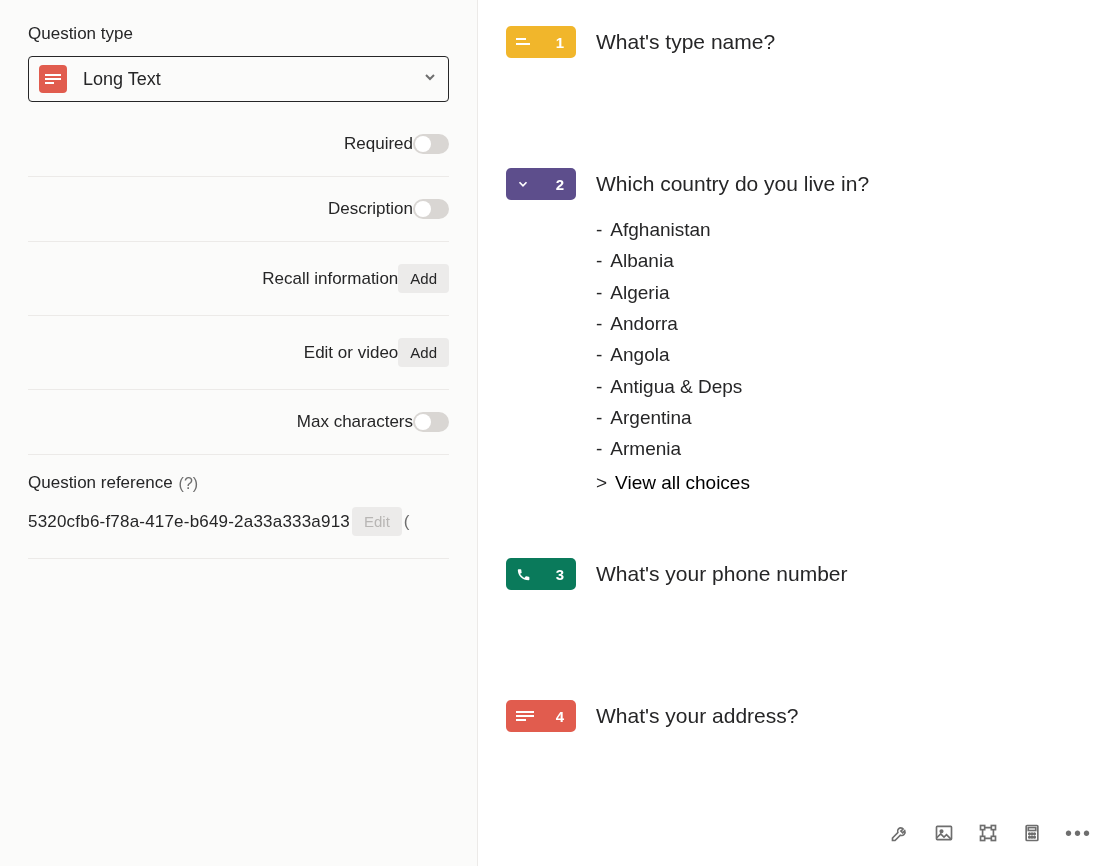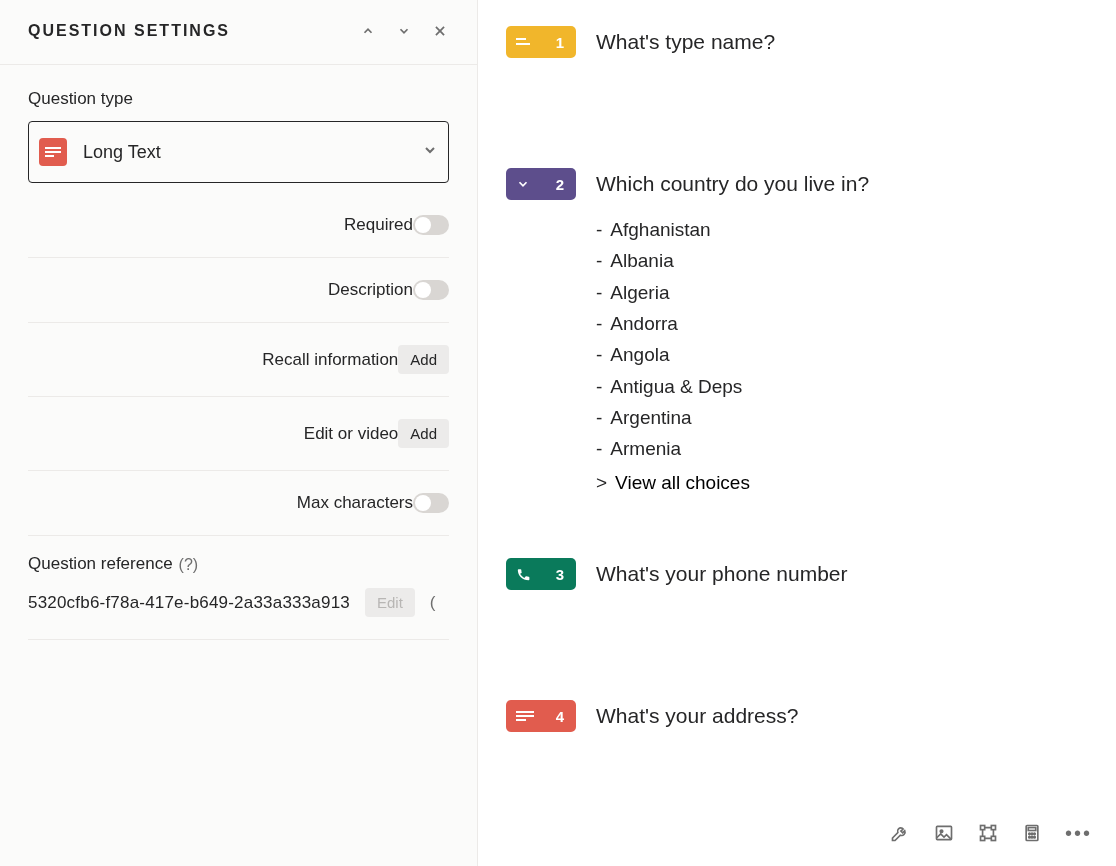--- a/index.html
+++ b/index.html
@@ -56,21 +56,21 @@
   .field-label {
     font-size: 17px;
     color: #262627;
     margin-bottom: 12px;
   }
   .select-box {
     display: flex;
     align-items: center;
     border: 1.5px solid #262627;
     border-radius: 4px;
-    padding: 16px 10px;
+    padding: 8px 10px;
     cursor: pointer;
     margin-bottom: 10px;
   }
   .type-icon {
     width: 28px;
     height: 28px;
     border-radius: 4px;
     background: #e15c4e;
     display: flex;
     align-items: center;
@@ -123,21 +123,21 @@
     color: #b8b6b4;
     cursor: default;
   }
   .ref-block {
     padding: 18px 0 22px 0;
     border-bottom: 1px solid #eceae8;
   }
   .ref-line {
     display:flex;
     align-items:center;
-    gap:15px;
+    gap:2px;
     margin-top:14px;
   }
   .ref-value {
     font-size: 17px;
     color: #262627;
     letter-spacing: 0.2px;
     white-space: nowrap;
   }
   .paren { color:#6e6e6e; font-size:17px; }
   .qmark { color:#6e6e6e; }
@@ -200,41 +200,20 @@
     align-items:center;
     color:#6e6e6e;
   }
   .ft-icon { width:22px; height:22px; display:flex; align-items:center; justify-content:center; cursor:pointer; }
   .dots { font-size:20px; letter-spacing:2px; cursor:pointer; color:#6e6e6e; line-height:1; }
 </style>
 </head>
 <body>
 
 <aside class="settings-panel">
-  <div class="settings-header">
-    <h2 class="settings-title">QUESTION SETTINGS</h2>
-    <div class="header-actions">
-      <span class="hdr-icon">
-        <svg width="14" height="14" viewBox="0 0 24 24" fill="none" stroke="currentColor" stroke-width="3">
-            <polyline points="6 15 12 9 18 15"></polyline>
-          </svg>
-      </span>
-      <span class="hdr-icon">
-        <svg width="14" height="14" viewBox="0 0 24 24" fill="none" stroke="currentColor" stroke-width="3">
-            <polyline points="6 9 12 15 18 9"></polyline>
-          </svg>
-      </span>
-      <span class="hdr-icon">
-        <svg width="14" height="14" viewBox="0 0 24 24" fill="none" stroke="currentColor" stroke-width="3">
-            <line x1="5" y1="5" x2="19" y2="19"></line>
-            <line x1="19" y1="5" x2="5" y2="19"></line>
-          </svg>
-      </span>
-    </div>
-  </div>
 
   <div class="settings-body">
     <div class="field-label">Question type</div>
     <div class="select-box">
       <span class="type-icon">
         <svg width="16" height="12" viewBox="0 0 16 12" fill="none">
           <rect x="0" y="1" width="16" height="2" fill="#fff"></rect>
           <rect x="0" y="5" width="16" height="2" fill="#fff"></rect>
           <rect x="0" y="9" width="9" height="2" fill="#fff"></rect>
         </svg>

